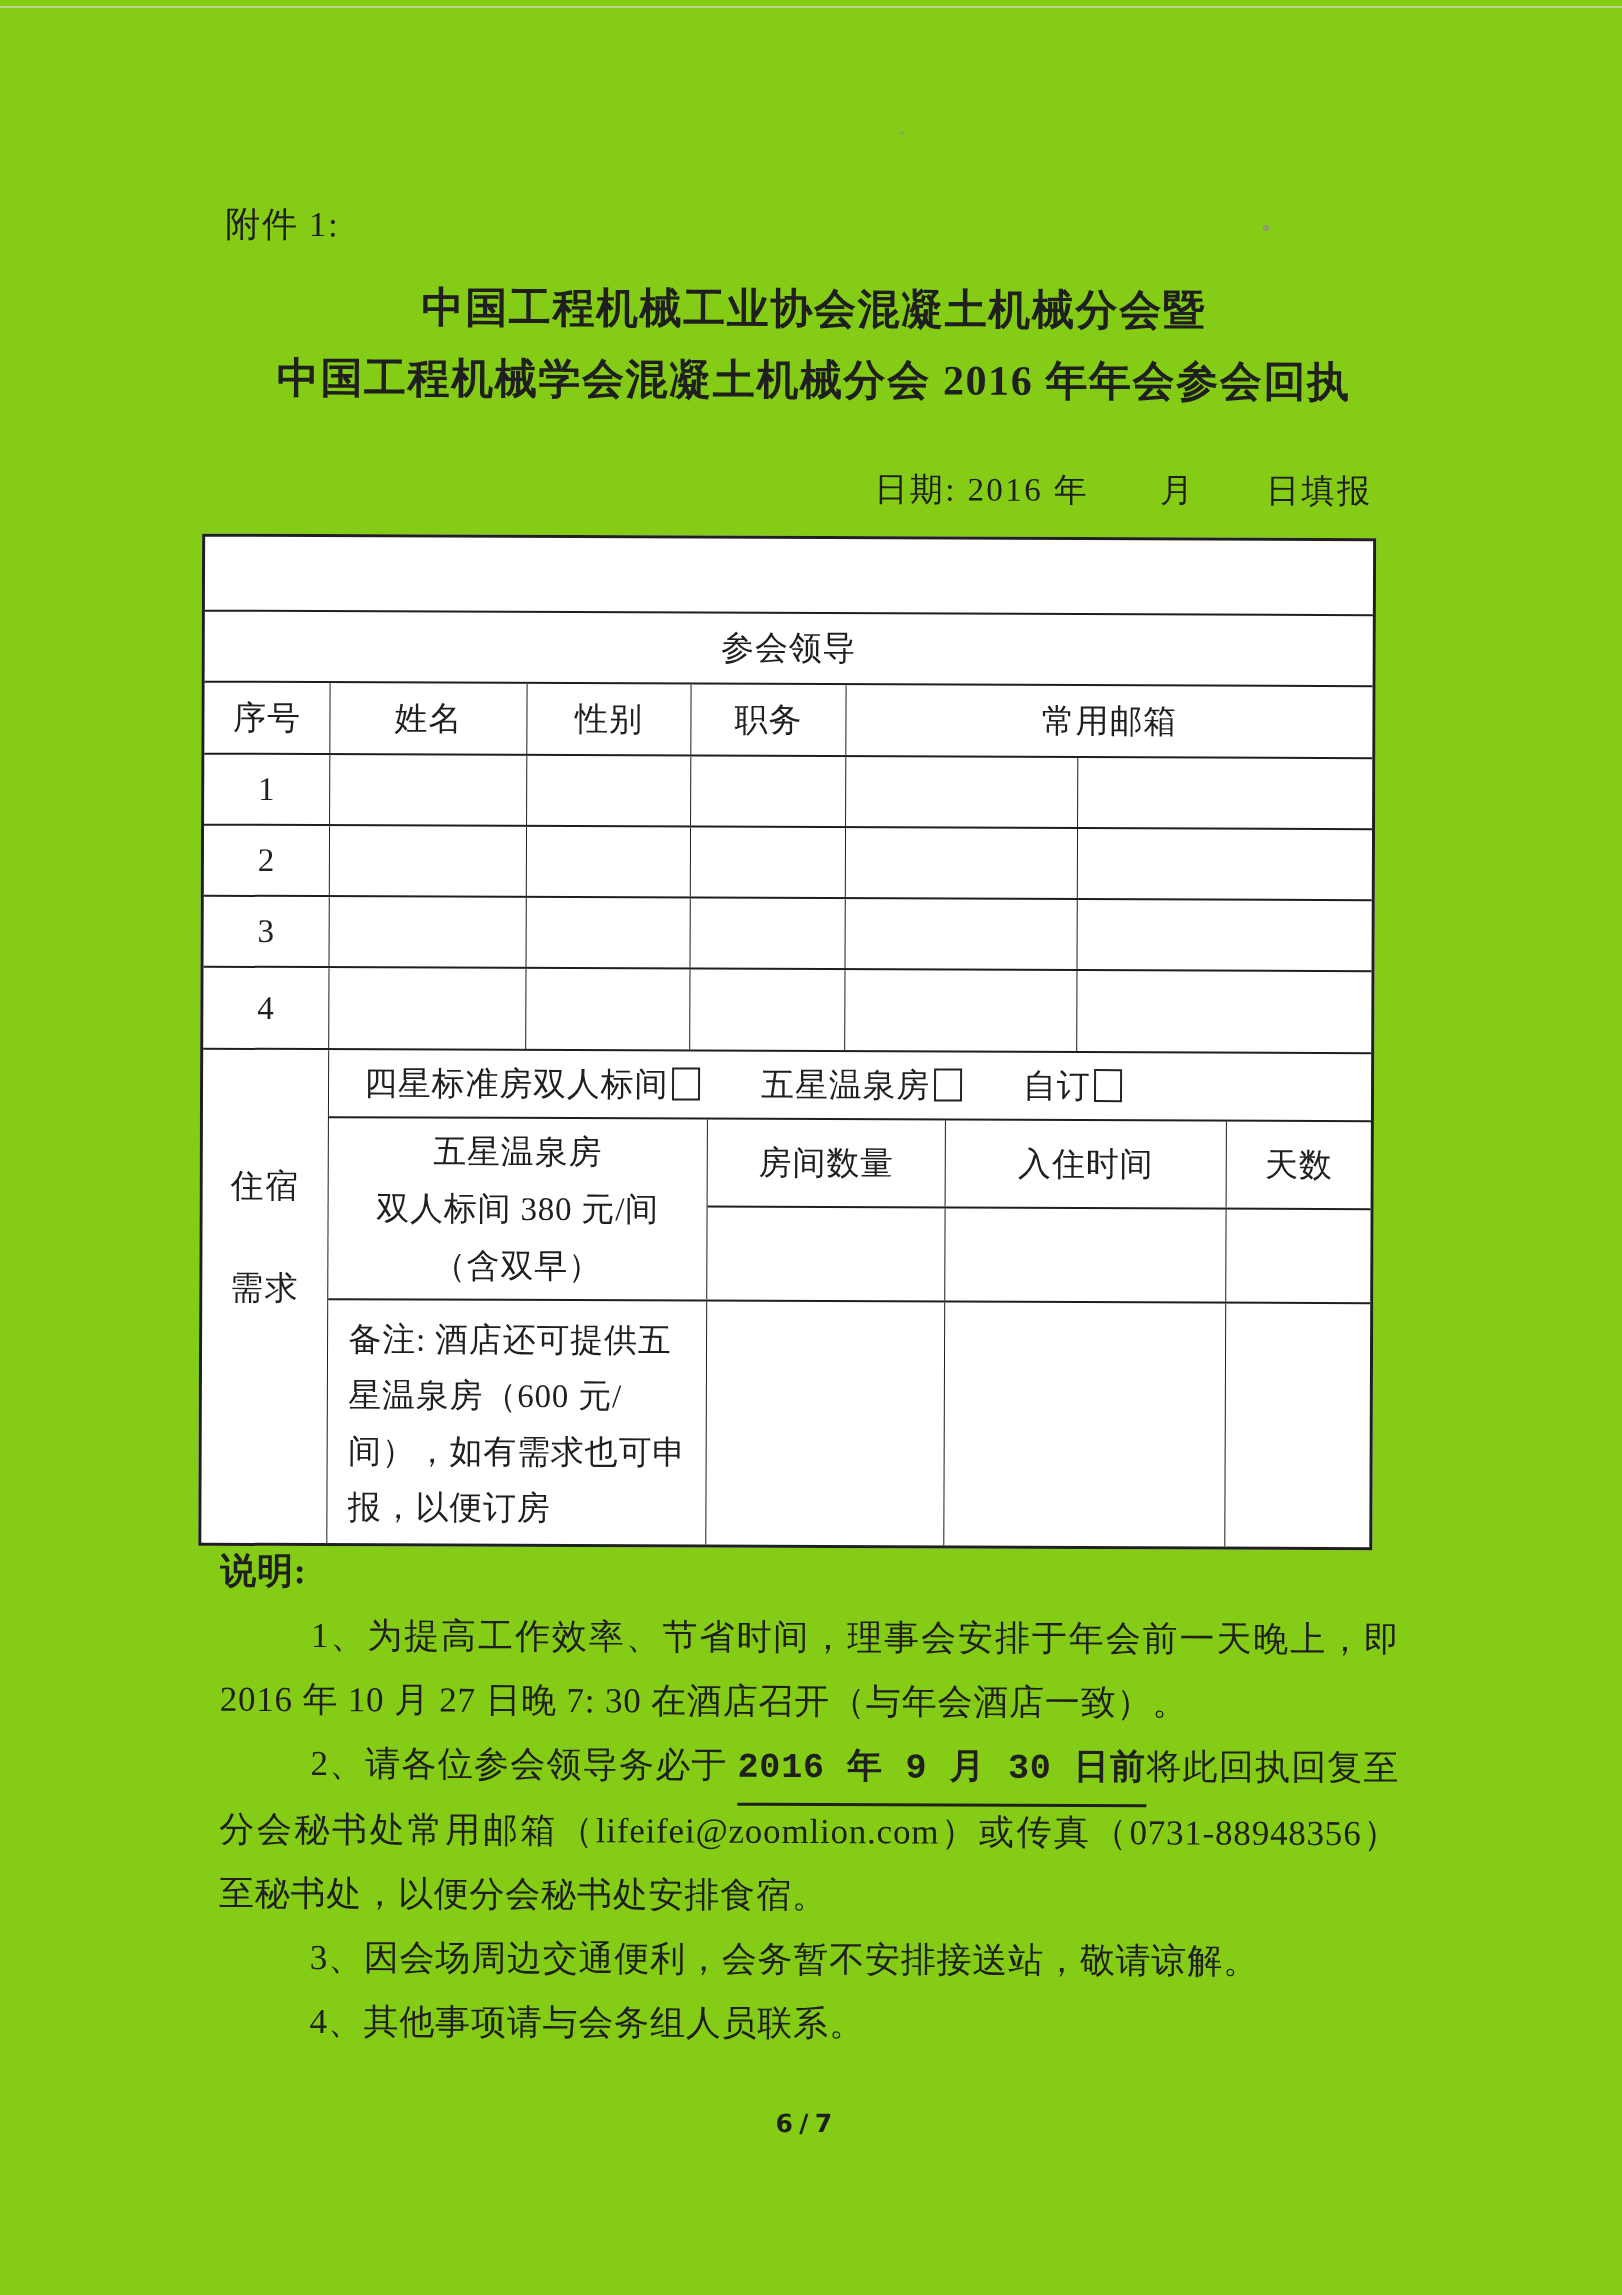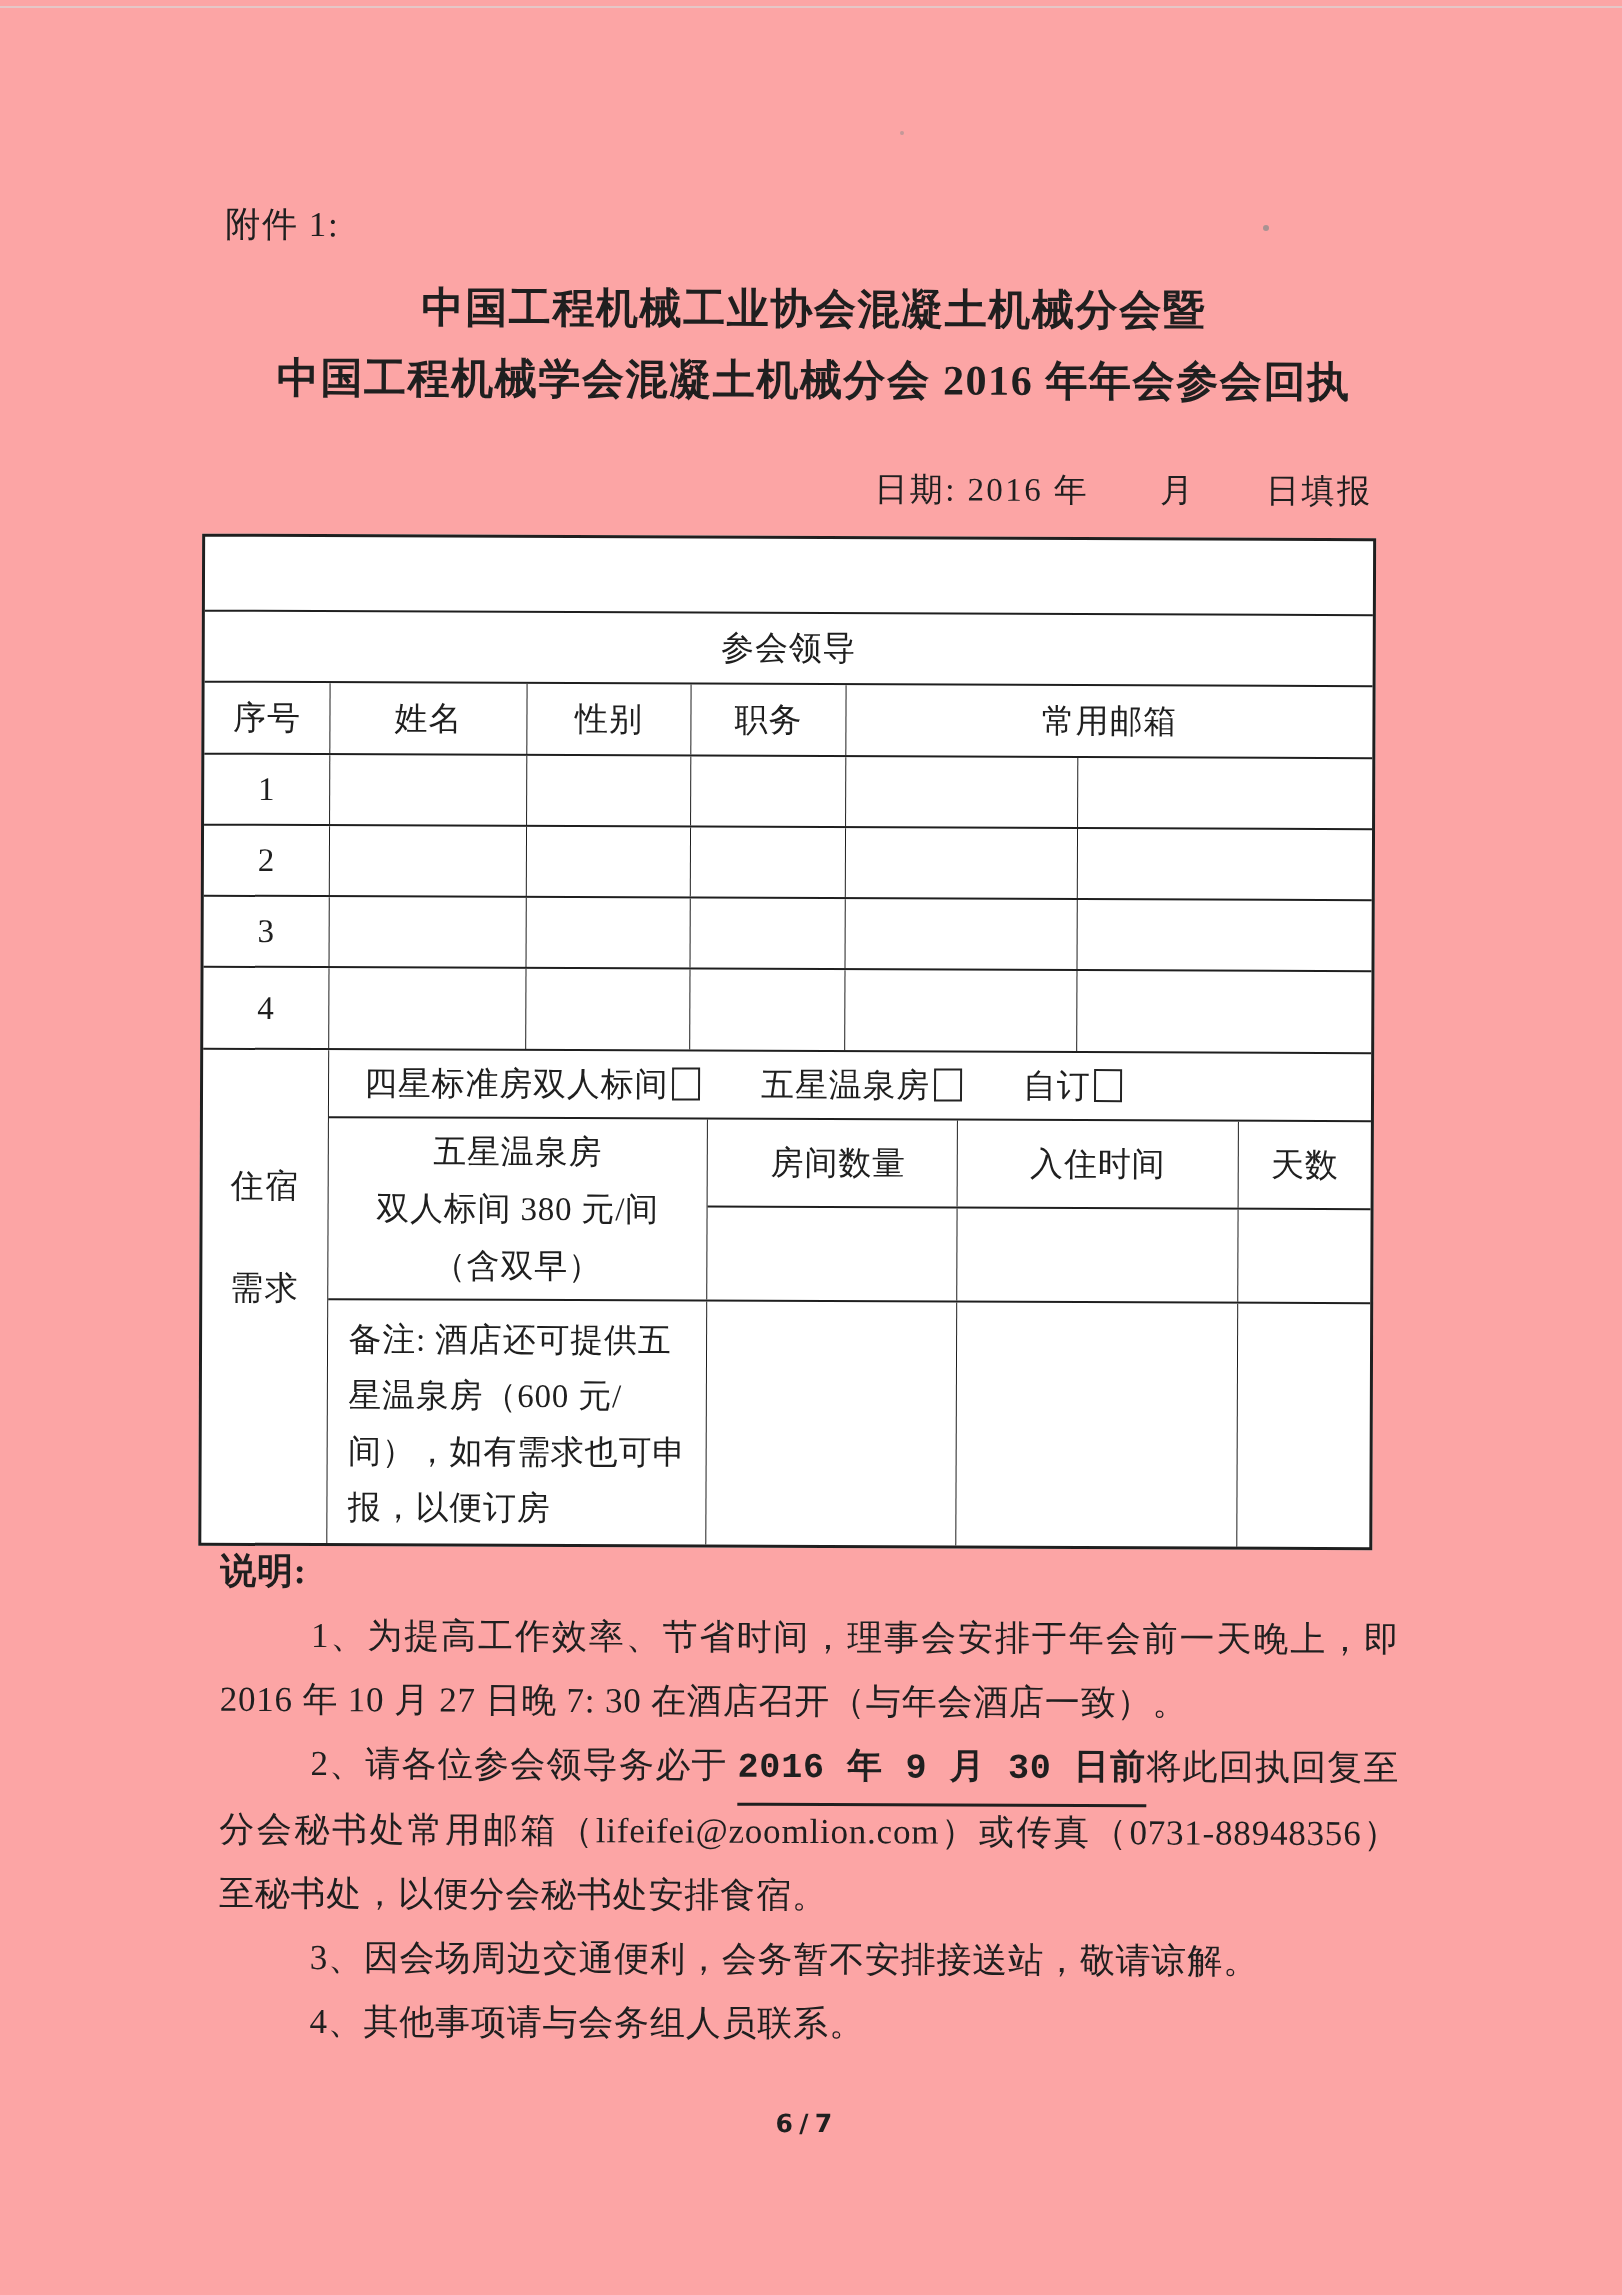--- a/index.html
+++ b/index.html
@@ -2,21 +2,21 @@
 <html style="font-size:12.6px"><head>
 <meta charset="utf-8">
 <style>
   :root { --ink:#1f1f1f; }
   html,body { margin:0; padding:0; }
   body {
     width:1622px; height:2295px; background:#ffffff;
     font-family:"Liberation Serif","DejaVu Serif",serif;
     color:var(--ink); position:relative; overflow:hidden;
   }
-  .sheet { position:absolute; inset:0; background:#fca5a5; }
+  .sheet { position:absolute; inset:0; background:#84cc16; }
   .tilt { position:absolute; inset:0; transform:rotate(0.22deg); transform-origin:809px 1099px; }
 
   
   .scan-edge { position:absolute; top:5.5px; left:0; width:100%; height:2.4px; background:#d9d9d9; opacity:.65; }
   .dot { position:absolute; background:#8c8c8c; border-radius:50%; }
   .dot1 { left:1263px; top:225px; width:6.3px; height:6.3px; opacity:.75; }
   .dot2 { left:900px; top:131px; width:3.9px; height:3.9px; opacity:.5; }
 
   .attachment { position:absolute; left:222px; top:203px; font-size:35px; letter-spacing:1.6px; }
   .title { position:absolute; left:0; width:100%; text-align:center; font-weight:bold; font-size:42px; letter-spacing:1.6px; }
@@ -63,21 +63,21 @@
   .opt-row { height:68px; border-bottom:2.4px solid var(--ink); display:flex; align-items:center; padding-left:35px; font-size:33px; letter-spacing:0.8px; }
   .opt { margin-right:61px; white-space:nowrap; }
   .opt:last-child { margin-right:0; }
   .cbox { display:inline-block; width:28px; height:33px; border:2.4px solid #242424; vertical-align:-5.5px; margin-left:3.9px; }
 
   .mid { display:flex; height:182px; border-bottom:2.4px solid var(--ink); }
   .fs-label { width:379px; border-right:1.6px solid var(--ink); display:flex; flex-direction:column; align-items:center; justify-content:center; font-size:33px; line-height:57px; letter-spacing:0.8px; }
   .mid-right { flex:1; display:flex; flex-direction:column; }
   .mr-head { height:88px; border-bottom:2.4px solid var(--ink); display:flex; }
   .mr-empty { flex:1; display:flex; }
-  .mc-count { width:238px;margin-left:12px; }
+  .mc-count { width:238px; }
   .mc-checkin { width:281px; }
   .mc-days { flex:1; }
 
   .note-row { flex:1; display:flex; min-height:216px; }
   .note-cell { width:379px; border-right:1.6px solid var(--ink); font-size:33px; line-height:56px; padding:11px 19px 7.9px 20.4px; letter-spacing:0.8px; display:block; }
   .nc { border-right:1.6px solid var(--ink); }
   .nc:last-child { border-right:none; }
 
   
   .notes { position:absolute; left:222px; top:1541px; width:1180px; font-size:35px; line-height:64px; letter-spacing:0.8px; }

